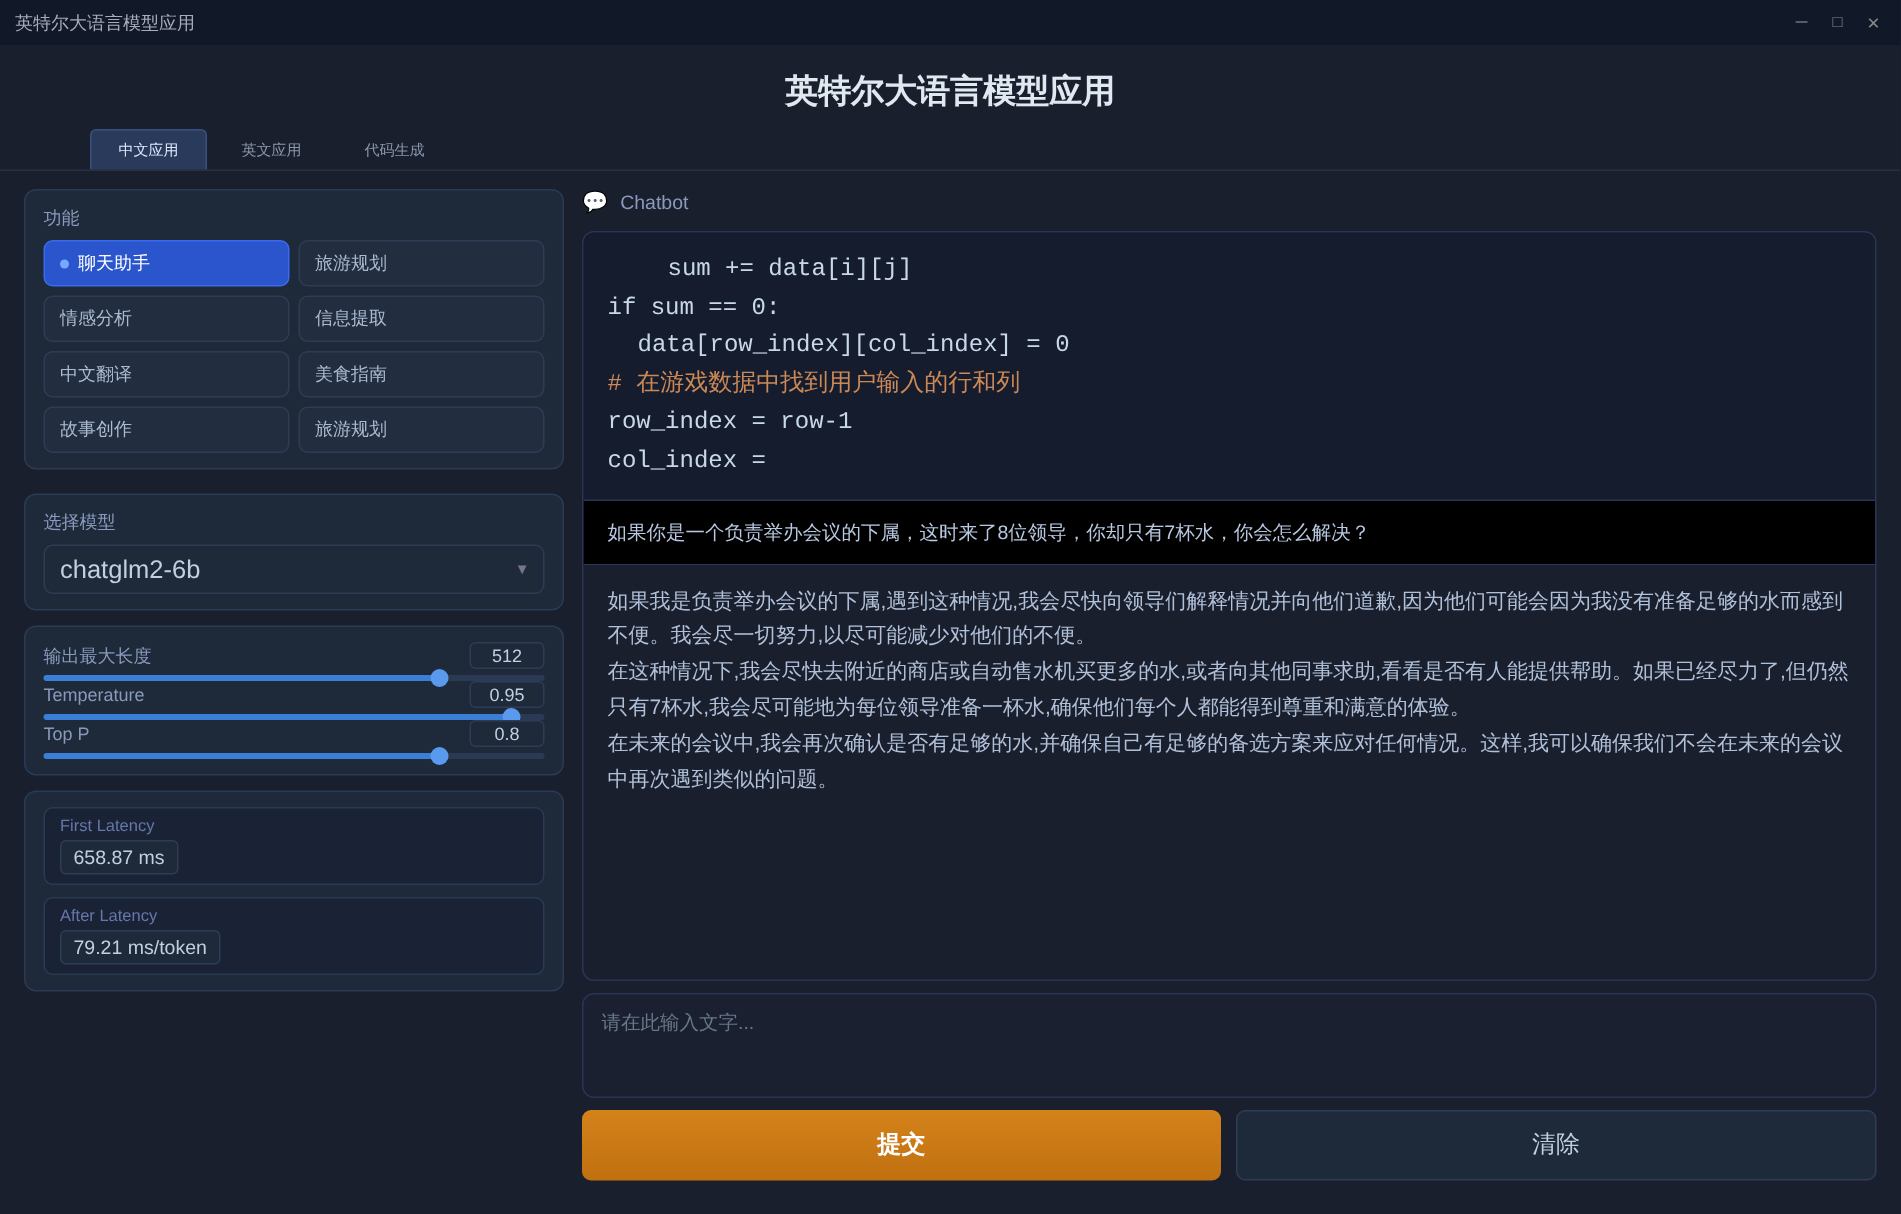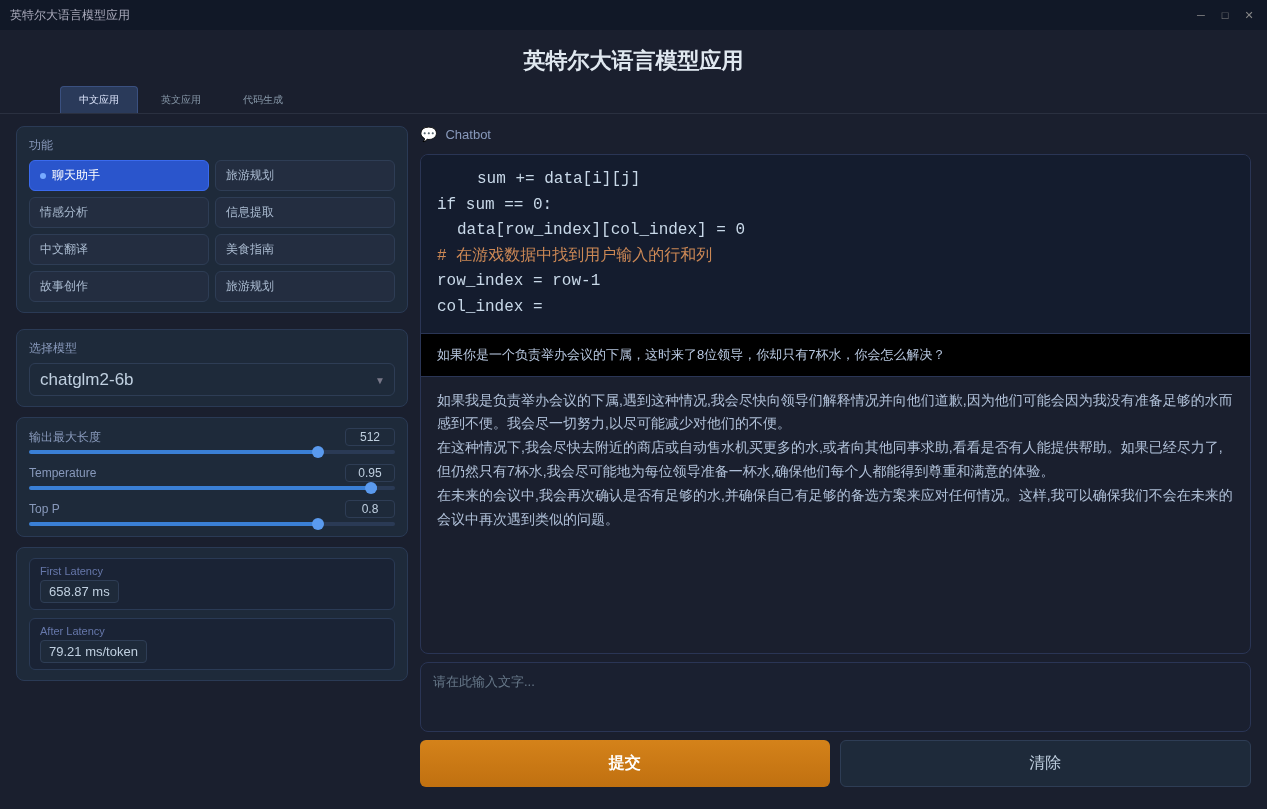--- a/index.html
+++ b/index.html
@@ -68,21 +68,21 @@
       border-color: #3a5080;
     }
     .content-area {
       display: flex;
       height: calc(809px - 30px - 56px - 38px);
       padding: 12px 16px;
       gap: 12px;
     }
     
     .left-panel {
-      width: 392px;
+      width: 360px;
       flex-shrink: 0;
       display: flex;
       flex-direction: column;
       gap: 10px;
     }
     .section-label {
       font-size: 12px;
       color: #8899bb;
       margin-bottom: 6px;
     }
@@ -140,21 +140,20 @@
       right: 10px;
       top: 50%;
       transform: translateY(-50%);
       font-size: 10px;
       color: #778;
       pointer-events: none;
     }
     .slider-section {
       display: flex;
       flex-direction: column;
-      gap: 10px;
     }
     .slider-row {
       display: flex;
       flex-direction: column;
       gap: 4px;
     }
     .slider-header {
       display: flex;
       justify-content: space-between;
       align-items: center;

